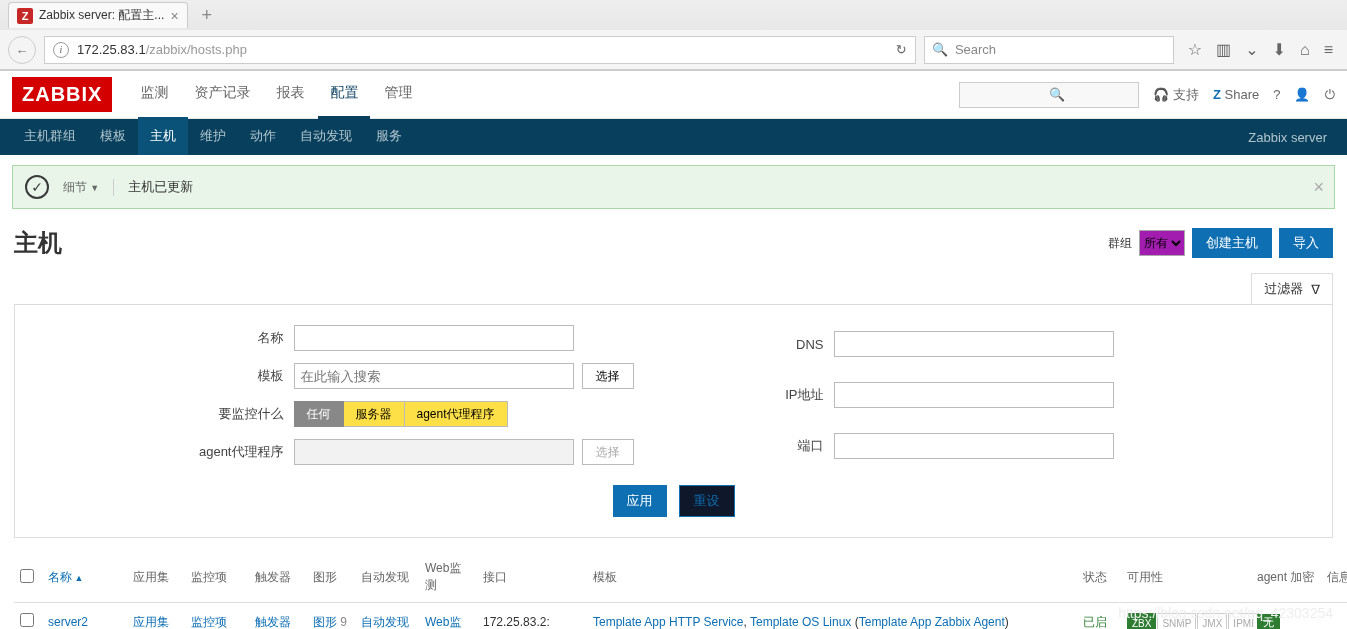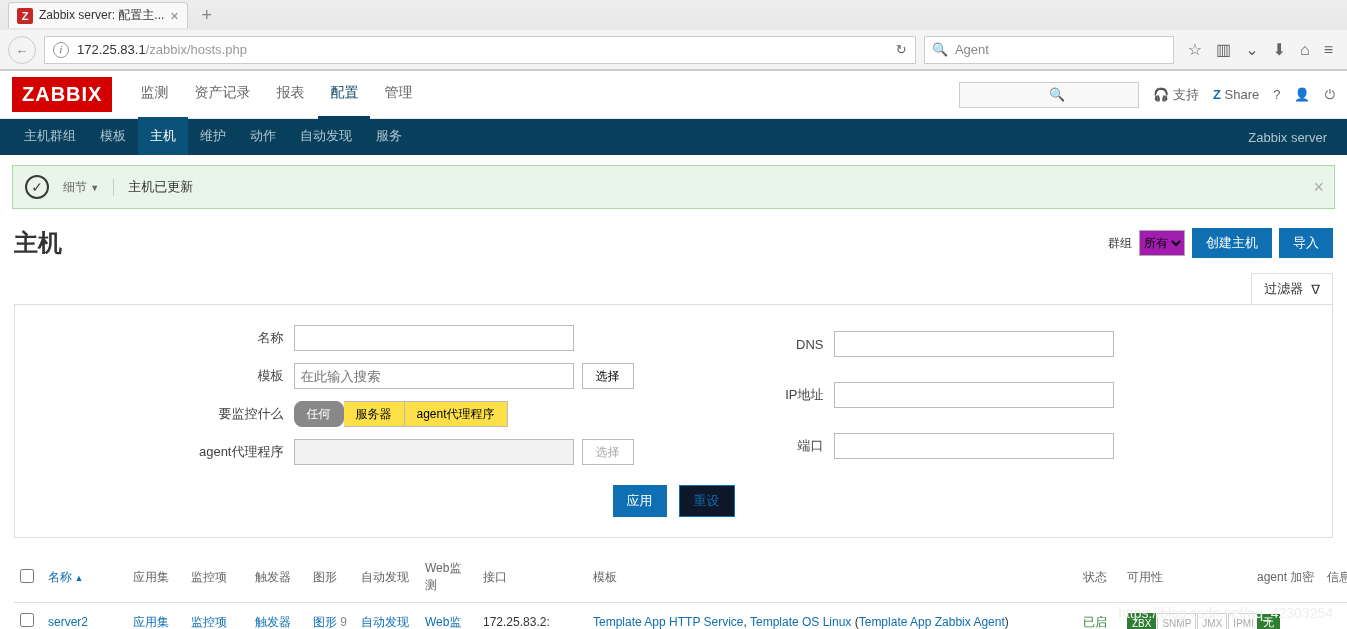--- a/index.html
+++ b/index.html
@@ -49,21 +49,21 @@
 .filter-grid { display:flex; justify-content:center; gap:80px; }
 .filter-col { display:grid; grid-template-columns:120px 280px 60px; row-gap:12px; align-items:center; }
 .filter-col label { text-align:right; padding-right:10px; color:#444; font-size:13px; }
 .filter-col input[type=text] { height:26px; border:1px solid #bbb; padding:0 6px; width:100%; }
 .filter-col input.disabled { background:#f2f2f2; }
 .btn-plain { height:26px; border:1px solid #bbb; background:#fff; padding:0 10px; font-size:12px; cursor:pointer; margin-left:8px; }
 .btn-plain.disabled { color:#aaa; }
 .seg { display:flex; }
 .seg button { height:26px; border:1px solid #bbb; background:#fde047; padding:0 12px; font-size:12px; cursor:pointer; }
 .seg button + button { border-left:none; }
-.seg button.active { background:#888; color:#fff; border-color:#888;border-radius:8px; }
+.seg button.active { background:#888; color:#fff; border-color:#888; }
 .filter-actions { display:flex; justify-content:center; gap:12px; margin-top:20px; }
 .btn-outline { border:1px solid #0e6fb3; color:#0e6fb3; background:#0f172a; padding:6px 14px; font-size:13px; cursor:pointer; }
 .host-table { width:calc(100% - 28px); margin:0 14px; border-collapse:collapse; font-size:12px; table-layout:fixed; }
 .host-table th { text-align:left; padding:8px 6px; color:#666; font-weight:normal; border-bottom:1px solid #ddd; }
 .host-table td { padding:10px 6px; border-bottom:1px solid #eee; vertical-align:top; color:#333; line-height:1.5; }
 .host-table a.lnk { color:#0e6fb3; text-decoration:none; }
 .grey-n { color:#888; }
 .sort-asc::after { content:" ▲"; color:#0e6fb3; font-size:9px; }
 .status-enabled { color:#2e7d32; }
 .avail-badges { display:flex; gap:1px; }
@@ -89,21 +89,21 @@
     <div class="nav-back">←</div>
     <div class="url-bar">
       <span class="info-icon">i</span>
       <span class="url-text">
         <span>172.25.83.1</span><span class="grey">/zabbix/hosts.php</span>
       </span>
       <span class="reload">↻</span>
     </div>
     <div class="search-bar">
       <span>🔍</span>
-      <span>Agent</span>
+      <span>Search</span>
     </div>
     <div class="br-icons">
       <span>☆</span>
       <span>▥</span>
       <span>⌄</span>
       <span>⬇</span>
       <span>⌂</span>
       <span>≡</span>
     </div>
   </div>

